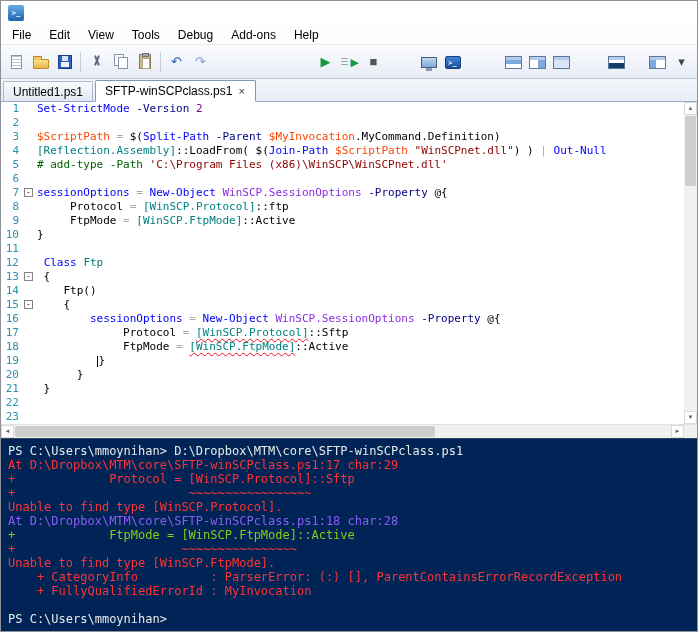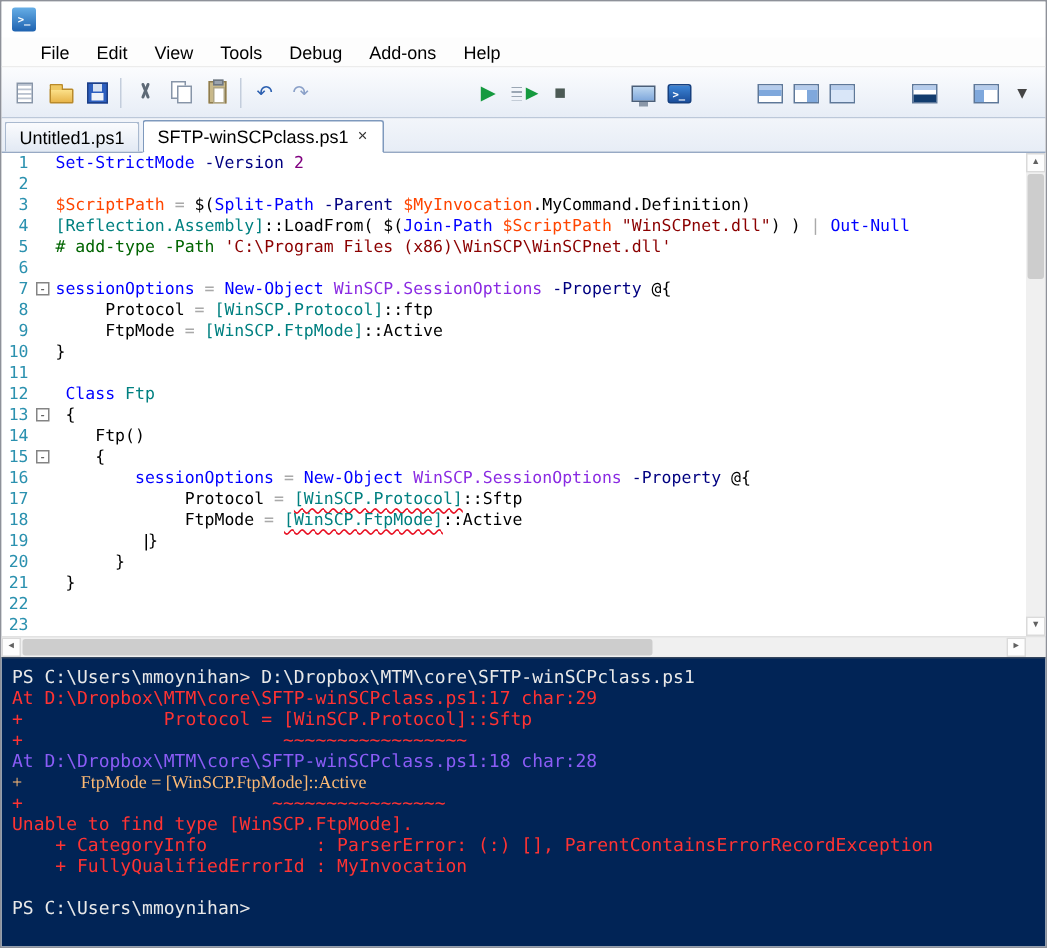--- a/index.html
+++ b/index.html
@@ -8,21 +8,21 @@
     width:698px;height:632px;display:flex;flex-direction:column;overflow:hidden;
     background:#fff;border:1px solid #8e9199;
     font-family:"Liberation Sans","DejaVu Sans",sans-serif;font-size:12px;color:#000;
   }
   
   .titlebar{height:24px;display:flex;align-items:center;gap:6px;padding:0 7px;background:#fff;flex:0 0 auto;}
   .app-icon{width:16px;height:16px;border-radius:2px;background:linear-gradient(#66aee6,#1e62b0);
     color:#fff;font:bold 7px/16px "DejaVu Sans Mono",monospace;text-align:center;flex:0 0 auto;}
   .title-text{color:#000;}
   
-  .menubar{height:20px;display:flex;align-items:center;background:#fdfdfd;border-bottom:1px solid #ececec;flex:0 0 auto;padding-left:17px;}
+  .menubar{height:20px;display:flex;align-items:center;background:#fdfdfd;border-bottom:1px solid #ececec;flex:0 0 auto;padding-left:2px;}
   .menu-item{padding:2px 9px;cursor:default;}
   
   .toolbar{height:34px;display:flex;align-items:center;padding:0 4px;gap:1px;flex:0 0 auto;
     background:linear-gradient(#fbfcfe,#e7edf6);border-bottom:1px solid #bcc8d9;}
   .tb-btn{width:24px;height:26px;border:none;background:transparent;padding:0;display:flex;align-items:center;justify-content:center;}
   .tb-sep{width:1px;height:20px;background:#c3cddc;margin:0 3px;flex:0 0 auto;}
   .tb-gap{flex:0 0 auto;height:1px;}
   .tbi{display:inline-block;position:relative;}
   .tbi-glyph{width:18px;height:18px;font-size:13px;line-height:17px;text-align:center;}
   .tbi-page{width:11px;height:14px;background:#fff;border:1px solid #8795a8;
@@ -231,22 +231,23 @@
     <span class="sb-btn">►</span>
     <span class="sb-corner"></span>
   </div>
 
   <div class="console" style="background: rgb(1, 36, 86);">
     <div>
         <div class="con-row" style="color: rgb(233, 233, 233);">PS C:\Users\mmoynihan&gt; D:\Dropbox\MTM\core\SFTP-winSCPclass.ps1</div>
         <div class="con-row" style="color: rgb(255, 51, 51);">At D:\Dropbox\MTM\core\SFTP-winSCPclass.ps1:17 char:29</div>
         <div class="con-row" style="color: rgb(255, 51, 51);">+             Protocol = [WinSCP.Protocol]::Sftp</div>
         <div class="con-row" style="color: rgb(255, 51, 51);">+                        ~~~~~~~~~~~~~~~~~</div>
+        <div class="con-row" style="color: rgb(255, 51, 51);">Unable to find type [WinSCP.Protocol].</div>
         <div class="con-row" style="color: #8b5cf6;">At D:\Dropbox\MTM\core\SFTP-winSCPclass.ps1:18 char:28</div>
-        <div class="con-row" style="color: #fdba74; font-family: Liberation Serif, serif;">+             FtpMode = [WinSCP.FtpMode]::Active</div>
+        <div class="con-row" style="color: #84cc16;">+             FtpMode = [WinSCP.FtpMode]::Active</div>
         <div class="con-row" style="color: rgb(255, 51, 51);">+                       ~~~~~~~~~~~~~~~~</div>
         <div class="con-row" style="color: rgb(255, 51, 51);">Unable to find type [WinSCP.FtpMode].</div>
         <div class="con-row" style="color: rgb(255, 51, 51);">    + CategoryInfo          : ParserError: (:) [], ParentContainsErrorRecordException</div>
         <div class="con-row" style="color: rgb(255, 51, 51);">    + FullyQualifiedErrorId : MyInvocation</div>
         <div class="con-row" style="color: rgb(233, 233, 233);"> </div>
         <div class="con-row" style="color: rgb(233, 233, 233);">PS C:\Users\mmoynihan&gt;</div>
       </div>
   </div>
 
 </div>

